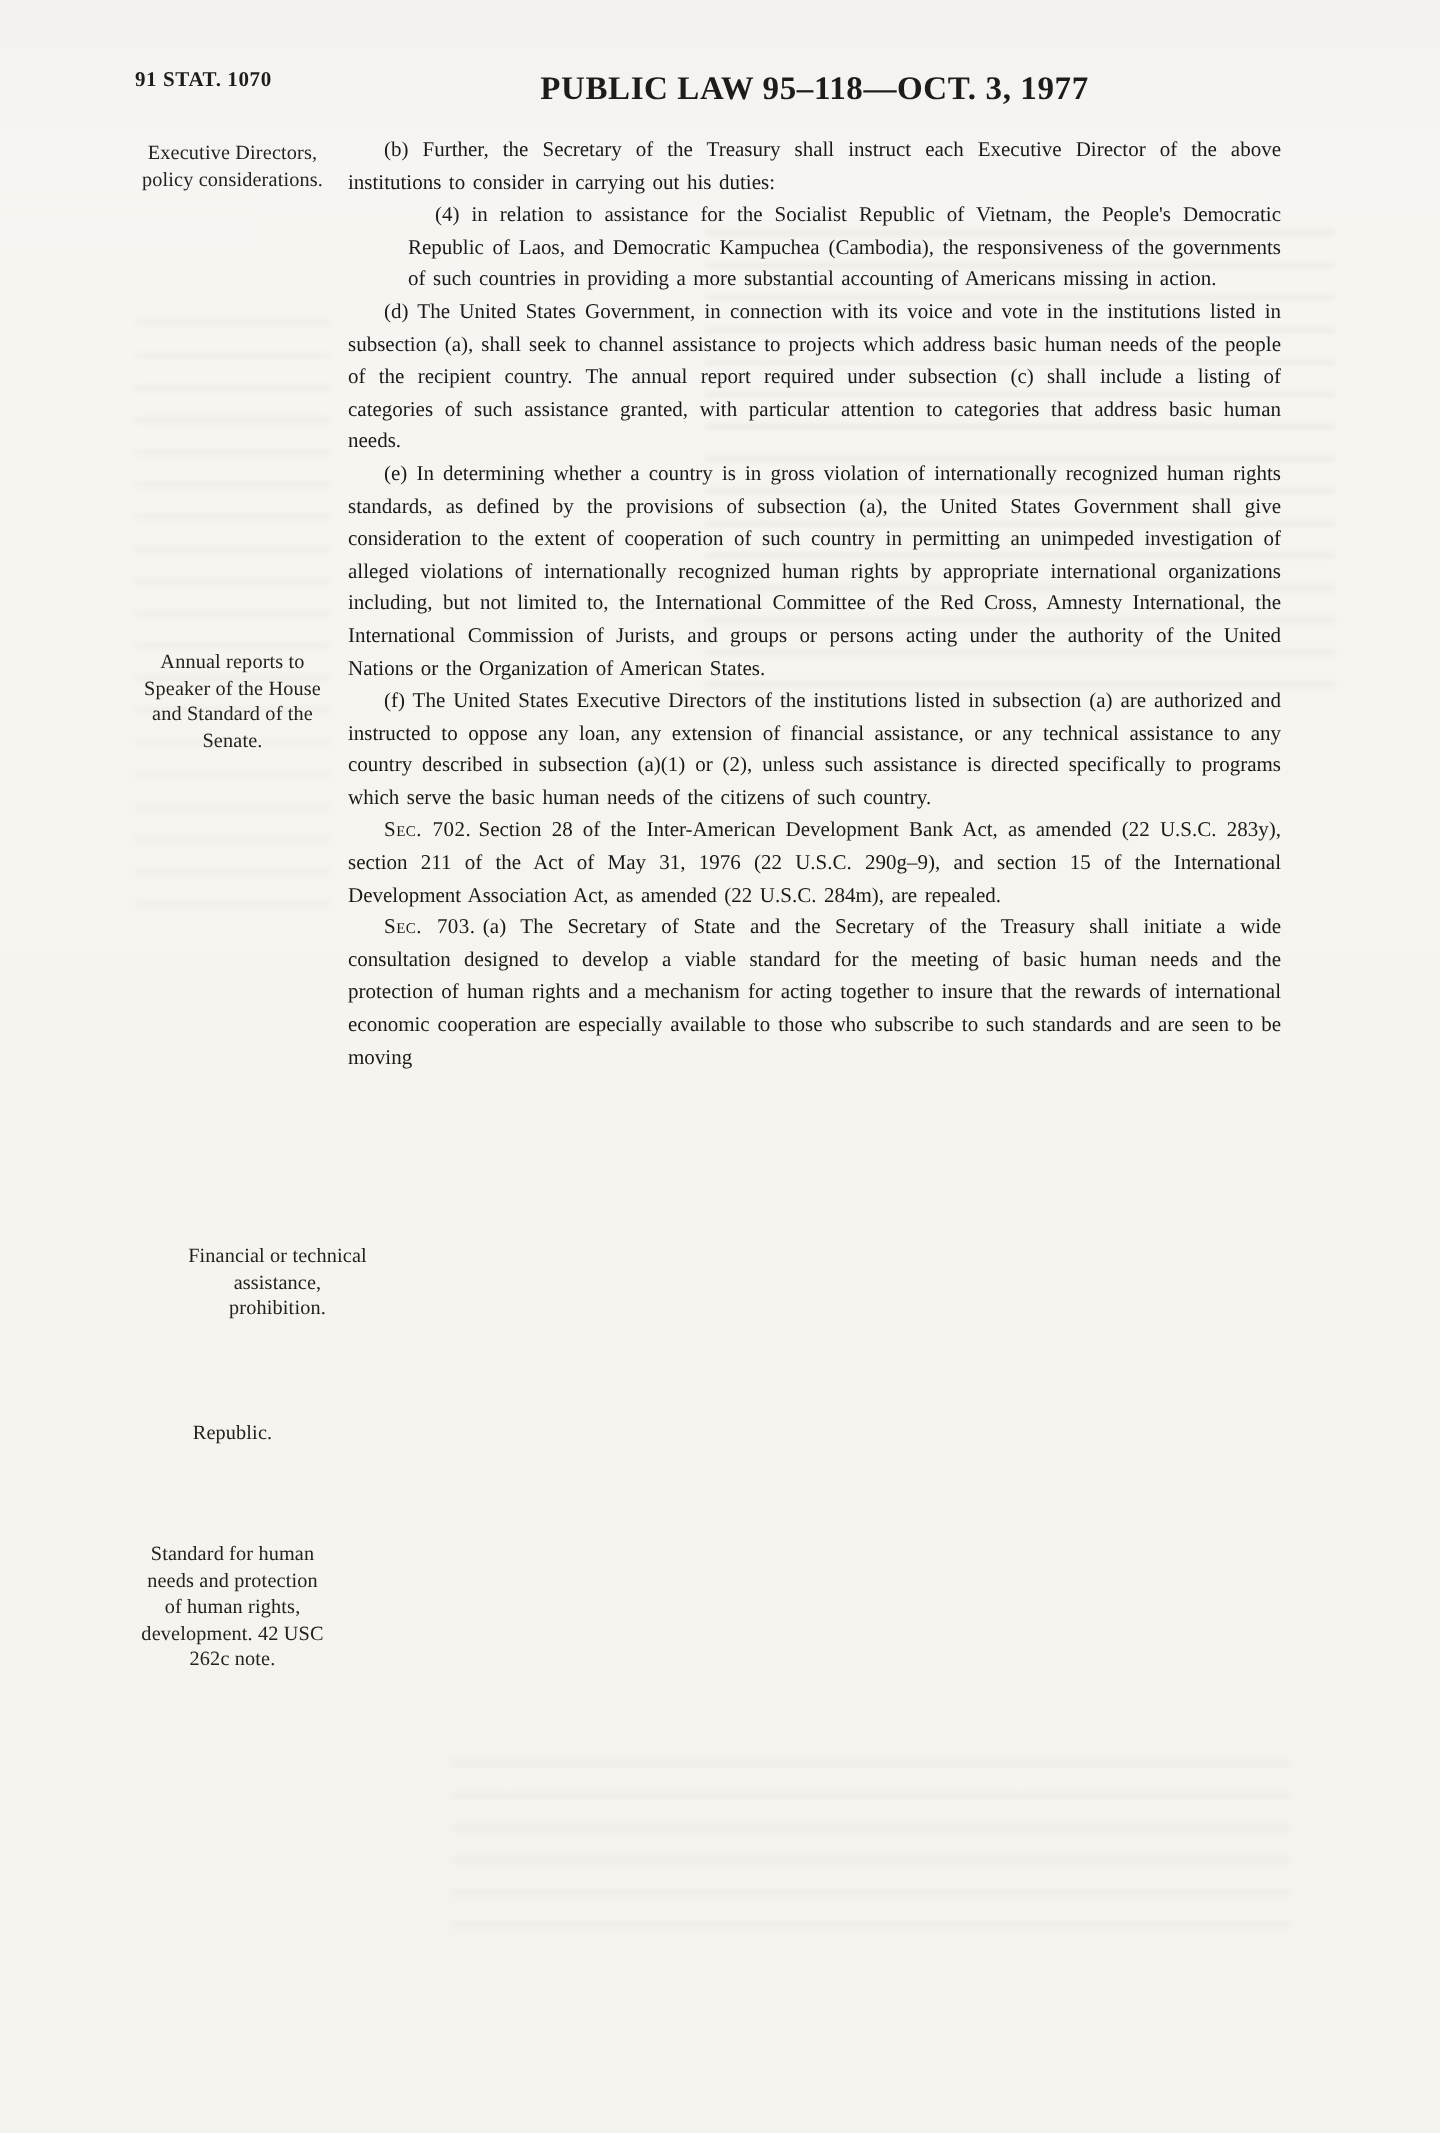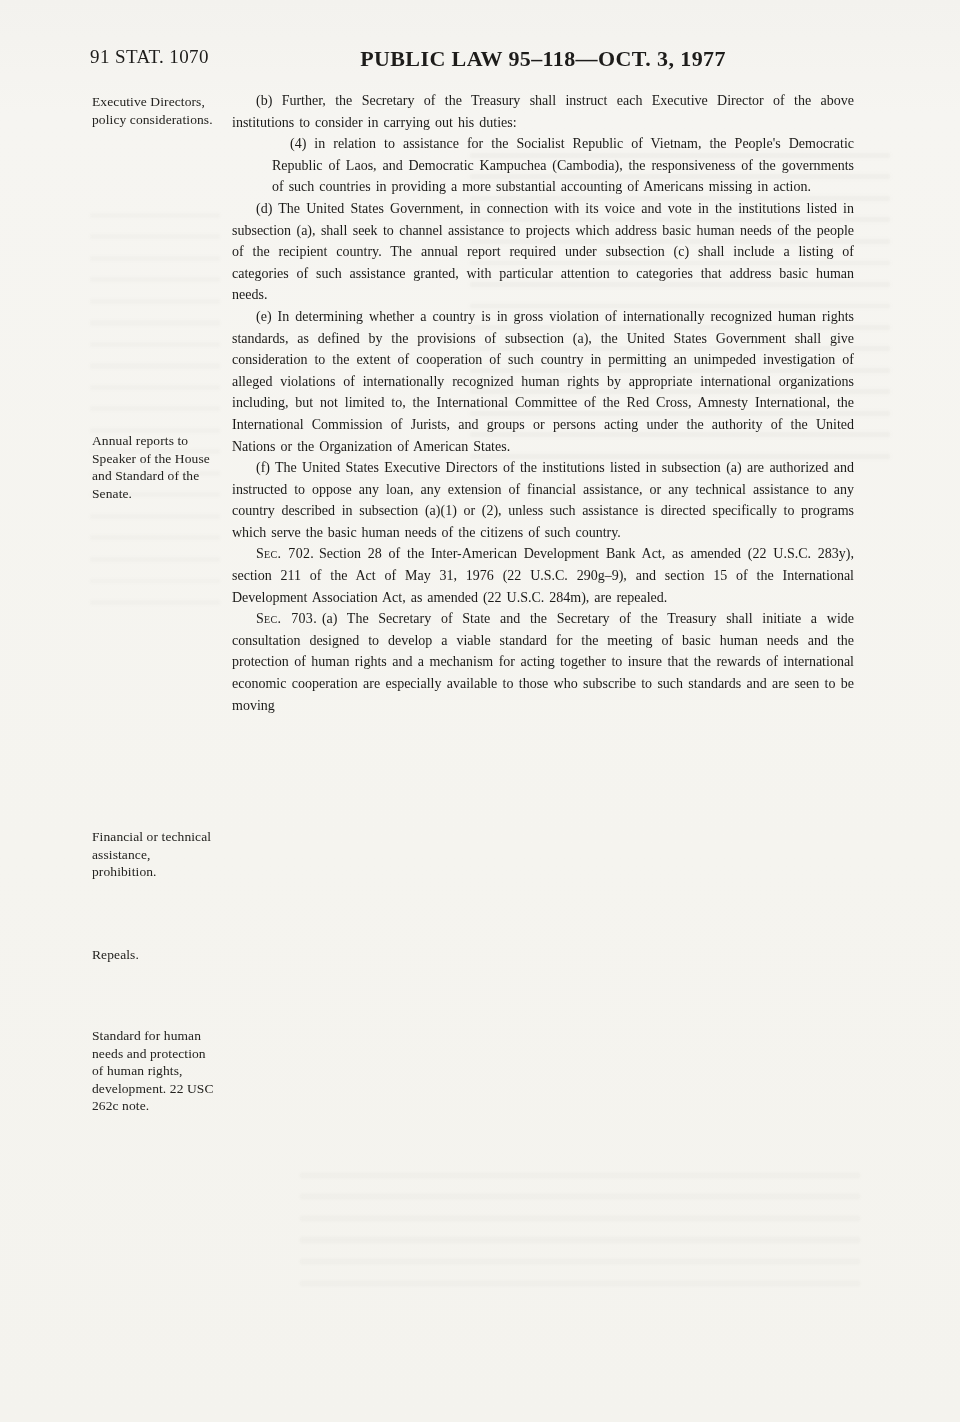--- a/index.html
+++ b/index.html
@@ -29,38 +29,39 @@
     );
     filter: blur(1.5px);
   }
   .ghost.g1 { left: 470px; top: 140px; width: 420px; height: 320px; }
   .ghost.g2 { left: 90px;  top: 200px; width: 130px; height: 420px; opacity:.7; }
   .ghost.g3 { left: 300px; top: 1160px; width: 560px; height: 140px; opacity:.8; }
 
   .header-row { position: absolute; top: 46px; left: 0; width: 100%; }
   .stat {
     position: absolute; left: 90px; top: 0;
-    font-size: 19px; font-weight: normal; letter-spacing: .4px;
+    font-size: 14px; font-weight: bold; letter-spacing: .4px;
     white-space: nowrap;
   }
   .law-title {
     position: absolute; left: 232px; top: 0; width: 622px;
     text-align: center; font-size: 22px; font-weight: bold; letter-spacing: .4px;
     white-space: nowrap;
   }
 
   .margin-col { position: absolute; left: 92px; top: 0; width: 126px; }
   .mn {
     position: absolute; left: 0; width: 126px;
     font-size: 13.5px; line-height: 17.5px; color: #23221f;
     letter-spacing: .1px;
+    text-align: center;
   }
   .mn1 { top: 93px; }
   .mn2 { top: 432px; }
-  .mn3 { top: 828px; }
+  .mn3 { top: 828px; margin-left: 30px; }
   .mn4 { top: 946px; }
   .mn5 { top: 1027px; }
 
   .body-col {
     position: absolute; left: 232px; top: 90px; width: 622px;
     font-size: 14px; line-height: 21.6px;
     text-align: justify;
     word-spacing: 1.5px;
     color: #1b1a18;
   }
@@ -79,22 +80,22 @@
 
   <div class="header-row">
     <div class="stat">91 STAT. 1070</div>
     <div class="law-title">PUBLIC LAW 95–118—OCT. 3, 1977</div>
   </div>
 
   <aside class="margin-col">
     <div class="mn mn1">Executive Directors, policy considerations.</div>
     <div class="mn mn2">Annual reports to Speaker of the House and Standard of the Senate.</div>
     <div class="mn mn3">Financial or technical assistance, prohibition.</div>
-    <div class="mn mn4">Repeals.</div>
-    <div class="mn mn5">Standard for human needs and protection of human rights, development. 22 USC 262c note.</div>
+    <div class="mn mn4">Republic.</div>
+    <div class="mn mn5">Standard for human needs and protection of human rights, development. 42 USC 262c note.</div>
   </aside>
 
   <main class="body-col">
     <p class="para">(b) Further, the Secretary of the Treasury shall instruct each Executive Director of the above institutions to consider in carrying out his duties:</p>
     <p class="list">(4) in relation to assistance for the Socialist Republic of Vietnam, the People's Democratic Republic of Laos, and Democratic Kampuchea (Cambodia), the responsiveness of the governments of such countries in providing a more substantial accounting of Americans missing in action.</p>
     <p class="para">(d) The United States Government, in connection with its voice and vote in the institutions listed in subsection (a), shall seek to channel assistance to projects which address basic human needs of the people of the recipient country. The annual report required under subsection (c) shall include a listing of categories of such assistance granted, with particular attention to categories that address basic human needs.</p>
     <p class="para">(e) In determining whether a country is in gross violation of internationally recognized human rights standards, as defined by the provisions of subsection (a), the United States Government shall give consideration to the extent of cooperation of such country in permitting an unimpeded investigation of alleged violations of internationally recognized human rights by appropriate international organizations including, but not limited to, the International Committee of the Red Cross, Amnesty International, the International Commission of Jurists, and groups or persons acting under the authority of the United Nations or the Organization of American States.</p>
     <p class="para">(f) The United States Executive Directors of the institutions listed in subsection (a) are authorized and instructed to oppose any loan, any extension of financial assistance, or any technical assistance to any country described in subsection (a)(1) or (2), unless such assistance is directed specifically to programs which serve the basic human needs of the citizens of such country.</p>
     <p class="para"><span class="sec-label">Sec. 702.</span><span>Section 28 of the Inter-American Development Bank Act, as amended (22 U.S.C. 283y), section 211 of the Act of May 31, 1976 (22 U.S.C. 290g–9), and section 15 of the International Development Association Act, as amended (22 U.S.C. 284m), are repealed.</span></p>
     <p class="para"><span class="sec-label">Sec. 703.</span><span>(a) The Secretary of State and the Secretary of the Treasury shall initiate a wide consultation designed to develop a viable standard for the meeting of basic human needs and the protection of human rights and a mechanism for acting together to insure that the rewards of international economic cooperation are especially available to those who subscribe to such standards and are seen to be moving</span></p>

